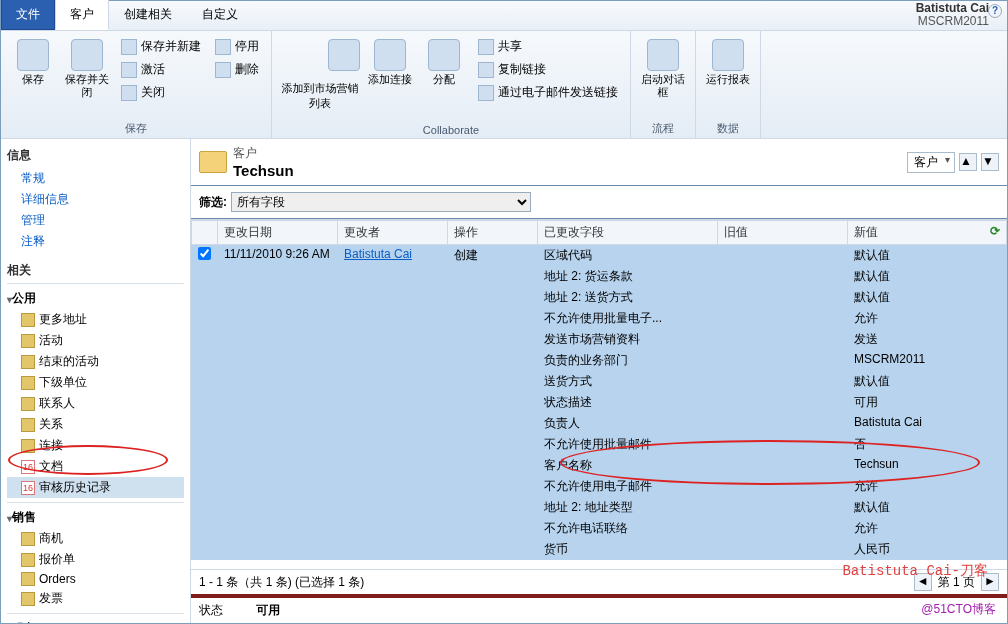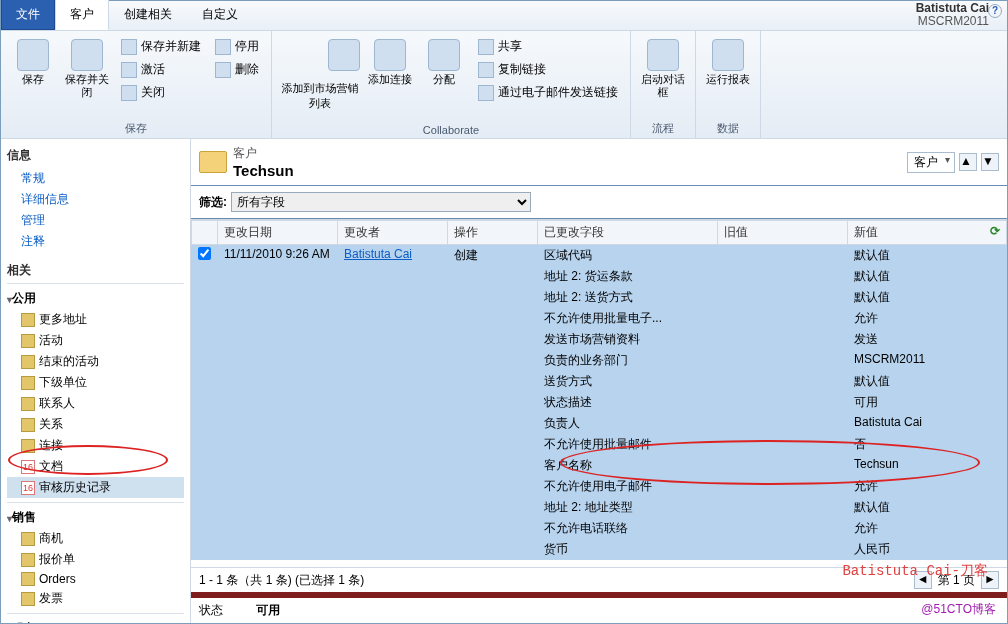--- a/index.html
+++ b/index.html
@@ -46,21 +46,21 @@
 .filter-bar { display:flex; align-items:center; gap:4px; padding:6px 8px; border-top:1px solid #6b8aaf; border-bottom:1px solid #6b8aaf;}
 .filter-bar select{ border:1px solid #9ab; font-size:12px; padding:1px; width:300px;}
 .grid-wrap { flex:1; overflow:auto; border-top:1px solid #cfd8e5; }
 table.grid { width:100%; border-collapse:collapse; }
 table.grid th { text-align:left; font-weight:normal; padding:3px 6px; border:1px solid #cfd8e5; background:#f2f6fa; color:#333; font-size:12px;}
 table.grid td { padding:2px 6px; border-left:1px solid #bcd0e6; font-size:12px; vertical-align:top;}
 tr.selrow td { background:#b7d3ee; }
 .linkcell { color:#0b5ec5; text-decoration:underline; cursor:pointer;}
 .footer { border-top:1px solid #cfd8e5; padding:3px 8px; display:flex; align-items:center; gap:12px; font-size:12px;}
 .footer .right { margin-left:auto; display:flex; align-items:center; gap:6px;}
-.status-row { border-top:6px solid #7f1d1d; padding:4px 8px;}
+.status-row { border-top:4px solid #7f1d1d; padding:4px 8px;}
 .watermark { position:absolute; right:20px; bottom:44px; color:#e04040; font-family:"Courier New",monospace; font-size:14px;}
 .wm2 { position:absolute; right:12px; bottom:6px; color:#a21caf; font-size:12px;margin-top:20px;}
 .ellipse { position:absolute; border:2px solid #d22; border-radius:50%; pointer-events:none;}
 .refresh-ico { float:right; color:#2a8a2a; font-weight:bold; cursor:pointer;}
 .navbtn { width:18px; height:18px; border:1px solid #abc; background:#eef3f9; text-align:center; line-height:15px; cursor:pointer;}
 .sqbtn { width:18px; height:18px; border:1px solid #abc; background:#eef3f9; cursor:pointer;}
 </style>
 </head>
 <body>
 

